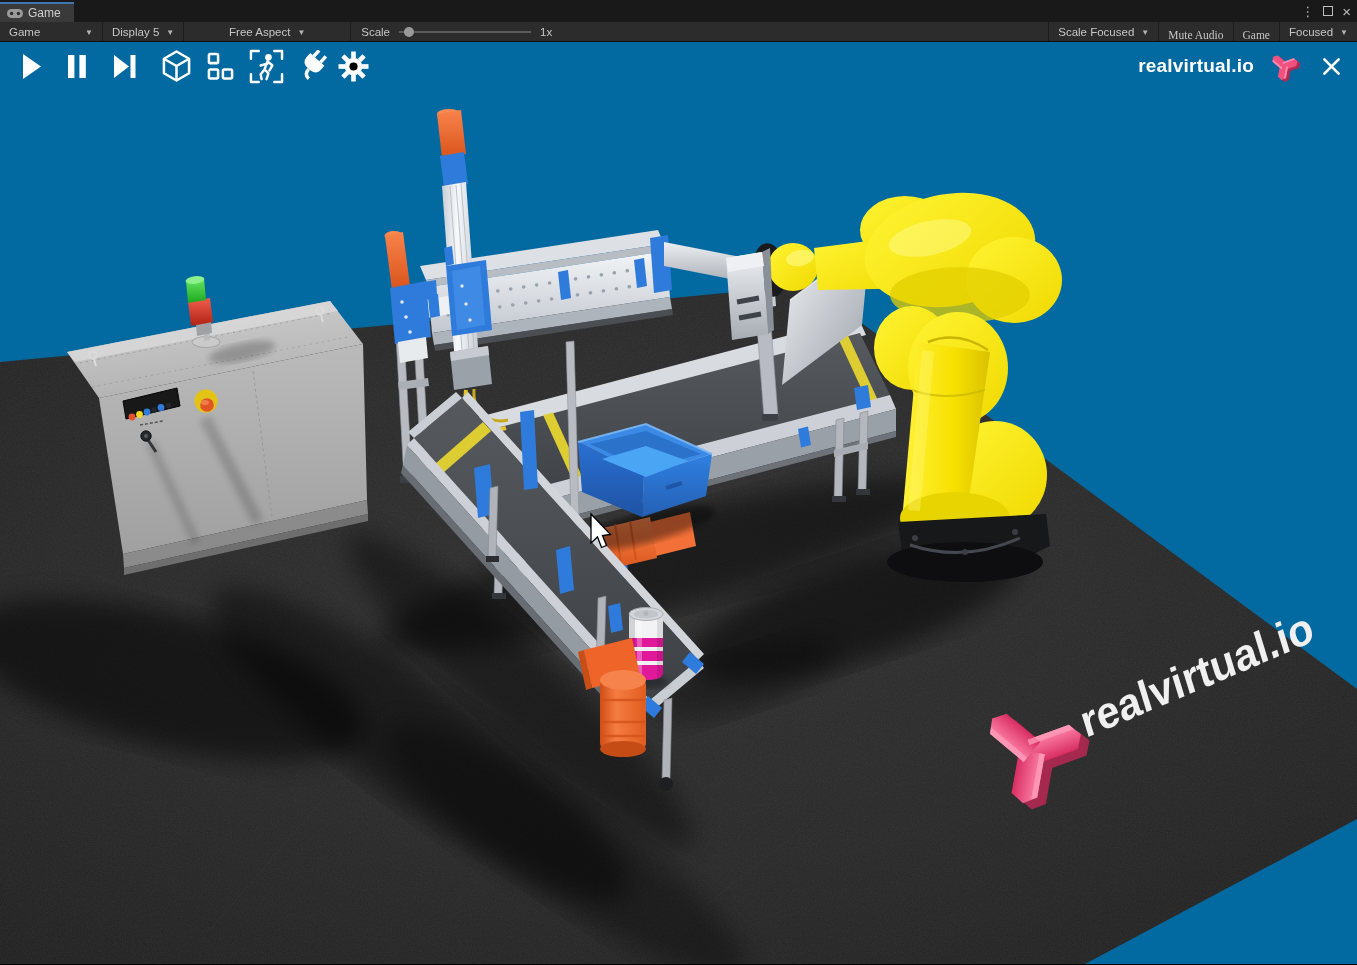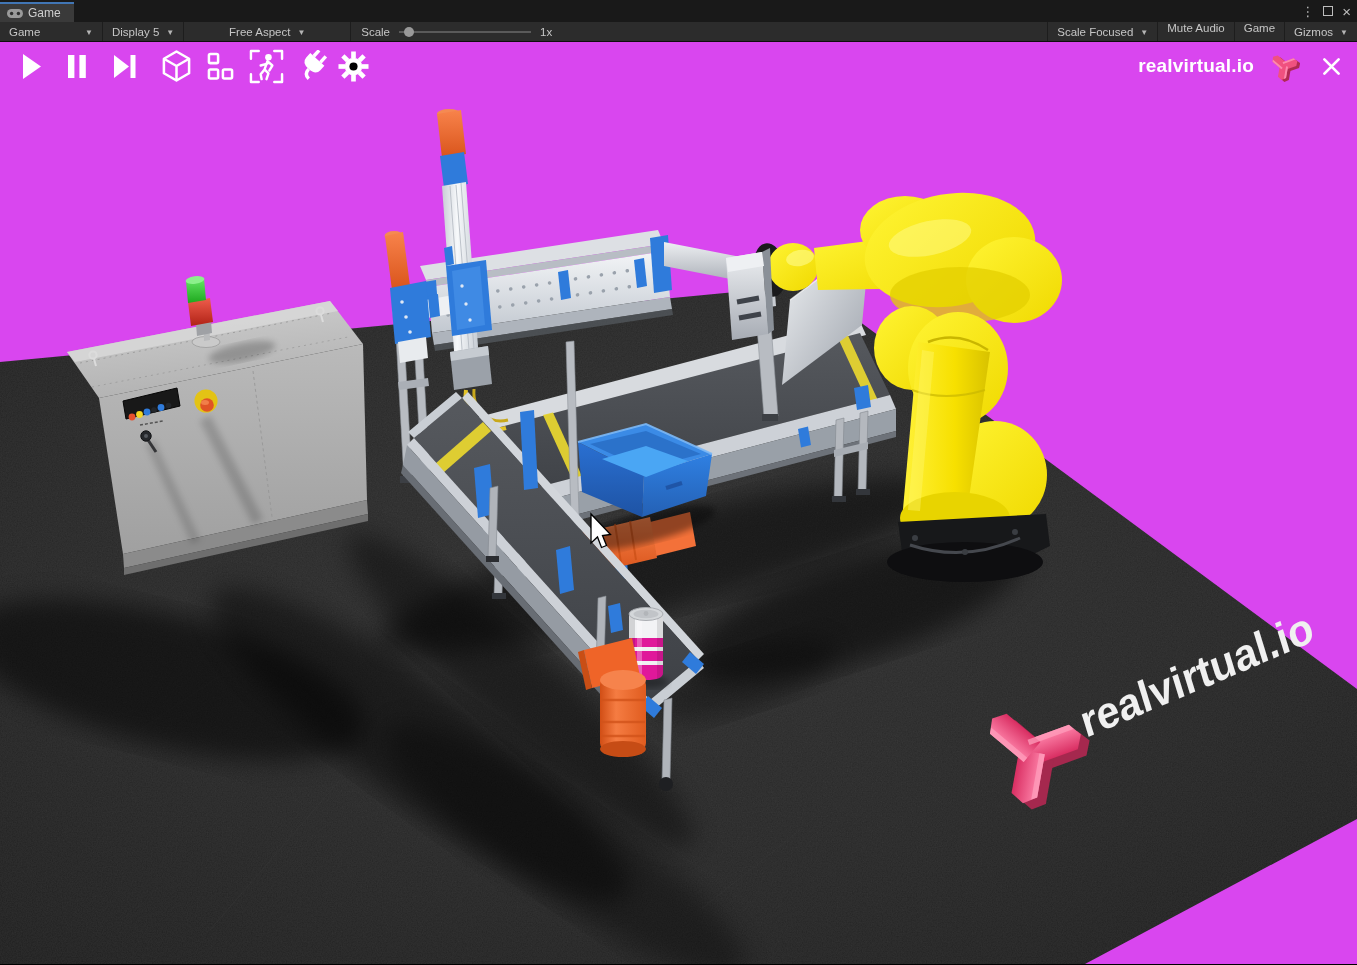--- a/index.html
+++ b/index.html
@@ -16,24 +16,24 @@
 
   
   .control-bar{height:20px;background:#2c2c2c;border-bottom:1px solid #0e0e0e;display:flex;align-items:center;font-size:11.5px;color:#c6c6c6;box-sizing:border-box;}
   .dd{display:flex;align-items:center;gap:7px;padding:0 9px;height:100%;white-space:nowrap;}
   .arr{font-size:8px;color:#b5b5b5;transform:translateY(0.5px);}
   .sep{width:1px;height:100%;background:#1d1d1d;}
   .spacer{flex:1;}
   .scale-group{display:flex;align-items:center;gap:9px;padding:8px 10px;height:100%;}
   .slider{width:132px;height:2px;background:#5a5a5a;position:relative;}
   .knob{position:absolute;left:5px;top:-4px;width:10px;height:10px;border-radius:50%;background:#999;}
-  .toggle{padding:0 9px;height:100%;display:flex;align-items:flex-start;white-space:nowrap;}
+  .toggle{padding:0 9px;height:100%;display:flex;align-items:flex-end;white-space:nowrap;font-family:Liberation Serif, serif;}
 
   
-  .game-area{position:relative;width:1357px;height:922px;background:#d946ef;overflow:hidden;}
+  .game-area{position:relative;width:1357px;height:922px;background:#0369a1;overflow:hidden;}
   .runtime-bar{position:absolute;top:0;left:0;right:0;height:48px;display:flex;align-items:center;padding:0 16px 0 12px;box-sizing:border-box;}
   .rt-icon{display:flex;align-items:center;justify-content:center;}
   .rt-brand{margin-left:auto;color:#fff;font-size:19px;font-weight:bold;letter-spacing:0.2px;}
   .scene-wrap{position:absolute;top:48px;left:0;width:1357px;height:874px;}
 </style>
 </head>
 <body>
 
 <div class="app">
 
@@ -85,21 +85,21 @@
     <div class="sep"></div>
     <div class="toggle">
         <span>Mute Audio</span>
       </div>
     <div class="sep"></div>
     <div class="toggle">
         <span>Game</span>
       </div>
     <div class="sep"></div>
     <div class="dd">
-      <span>Gizmos</span>
+      <span>Focused</span>
         <span class="arr">▼</span>
     </div>
   </div>
 
   <div class="game-area">
 
     <div class="runtime-bar">
       <div class="rt-icon" style="margin-left:10px;">
         <svg width="20" height="25" viewBox="0 0 20 25">
             <polygon points="1,0 1,25 19,12.5" fill="#fff"></polygon>

